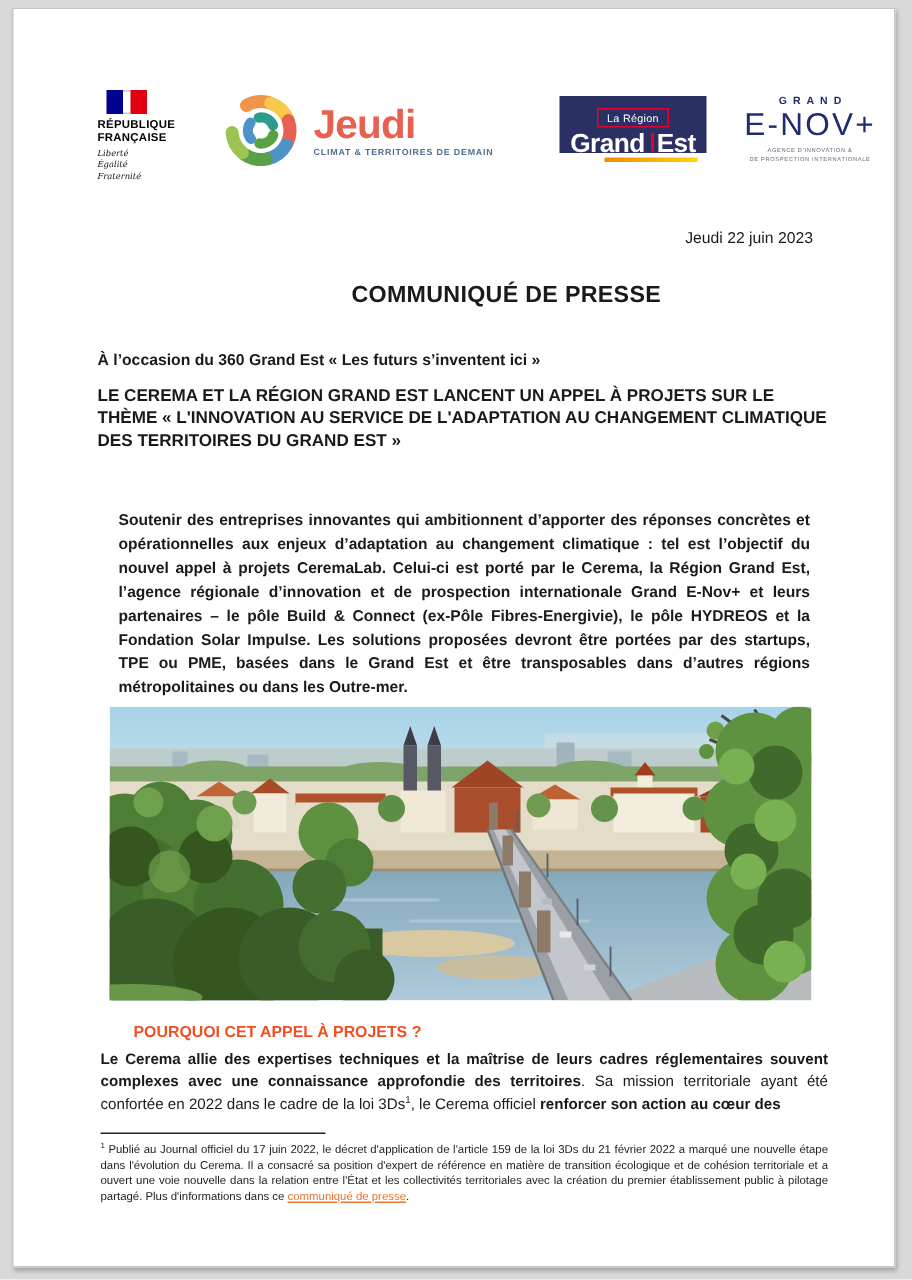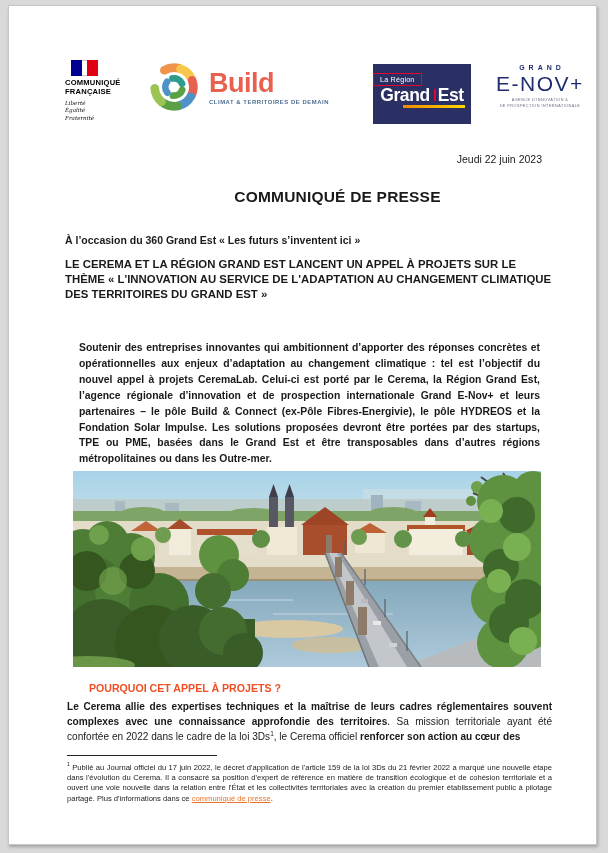--- a/index.html
+++ b/index.html
@@ -26,21 +26,21 @@
   .rf-flag .fb{width:11px;background:#000091;}
   .rf-flag .fw{width:5px;background:#fff;border-top:1px solid #ccc;border-bottom:1px solid #ccc;box-sizing:border-box;}
   .rf-flag .fr{width:11px;background:#E1000F;}
   .rf-name{font-size:7.6px;font-weight:bold;line-height:1.18;letter-spacing:.2px;color:#000;}
   .rf-motto{margin-top:3px;font-family:"DejaVu Serif", serif;font-style:italic;font-size:5.6px;line-height:1.35;color:#111;}
   .logo-cerema{position:absolute;left:136px;top:0;display:flex;align-items:center;}
   .cerema-pinwheel{width:58px;height:62px;}
   .cerema-text{margin-left:6px;}
   .cerema-name{font-size:27px;font-weight:bold;color:#E8604F;line-height:1;letter-spacing:-.5px;}
   .cerema-tag{font-size:5.9px;font-weight:bold;letter-spacing:.55px;color:#4D6E91;margin-top:2px;}
-  .logo-ge{position:absolute;left:364px;top:8px;width:98px;height:60px;background:#2B3064;color:#fff;text-align:left;box-sizing:border-box;padding-top:4px;}
+  .logo-ge{position:absolute;left:364px;top:8px;width:98px;height:38px;background:#2B3064;color:#fff;text-align:center;box-sizing:border-box;padding-top:4px;}
   .ge-top{display:inline-block;font-size:7.2px;border:1px solid #E4032E;padding:1px 6px 1px 6px;letter-spacing:.2px;}
   .ge-main{display:flex;justify-content:center;align-items:center;font-size:17.5px;font-weight:bold;letter-spacing:-.4px;line-height:1.05;}
   .ge-red{display:inline-block;width:2px;height:12px;background:#E4032E;margin:0 2px 0 4px;}
   .ge-underline{display:block;width:62px;height:2.5px;margin:1px 6px 0 auto;background:linear-gradient(90deg,#F08A00,#FFD500);}
   .logo-enov{position:absolute;left:478px;top:8px;width:106px;text-align:center;color:#1F2D6E;}
   .enov-top{font-size:7px;letter-spacing:4px;font-weight:bold;margin-left:4px;}
   .enov-main{font-size:21px;font-weight:normal;letter-spacing:1.5px;margin-top:1px;}
   .enov-sub{font-size:3.8px;letter-spacing:.45px;color:#6c6c80;margin-top:1.5px;line-height:1.4;}
   
   .date{position:absolute;top:147px;right:54px;font-size:10.5px;}
@@ -65,21 +65,21 @@
 
   <header class="logos">
 
     <div class="logo-rf">
       <div class="rf-flag">
         <span class="fb"></span>
           <span class="fw"></span>
           <span class="fr"></span>
       </div>
       <div class="rf-name">
-        <div>COMMUNIQUÉ</div>
+        <div>RÉPUBLIQUE</div>
         <div>FRANÇAISE</div>
       </div>
       <div class="rf-motto">
         <div>Liberté</div>
         <div>Égalité</div>
         <div>Fraternité</div>
       </div>
     </div>
 
     <div class="logo-cerema">
@@ -90,21 +90,21 @@
           <circle cx="30" cy="30" r="20" stroke="#E8604F" stroke-width="9" stroke-dasharray="16 110" transform="rotate(-20 30 30)"></circle>
           <circle cx="30" cy="30" r="20" stroke="#4E93C8" stroke-width="9" stroke-dasharray="16 110" transform="rotate(30 30 30)"></circle>
           <circle cx="30" cy="30" r="20" stroke="#5AA044" stroke-width="9" stroke-dasharray="16 110" transform="rotate(80 30 30)"></circle>
           <circle cx="30" cy="30" r="20" stroke="#9CC454" stroke-width="9" stroke-dasharray="16 110" transform="rotate(130 30 30)"></circle>
           <circle cx="30" cy="30" r="9" stroke="#2E9B8F" stroke-width="7" stroke-dasharray="12 45" transform="rotate(-100 30 30)"></circle>
           <circle cx="30" cy="30" r="9" stroke="#5AA044" stroke-width="7" stroke-dasharray="12 45" transform="rotate(20 30 30)"></circle>
           <circle cx="30" cy="30" r="9" stroke="#4E93C8" stroke-width="7" stroke-dasharray="12 45" transform="rotate(140 30 30)"></circle>
         </g>
       </svg>
       <div class="cerema-text">
-        <div class="cerema-name">Build</div>
+        <div class="cerema-name">Jeudi</div>
         <div class="cerema-tag">CLIMAT &amp; TERRITOIRES DE DEMAIN</div>
       </div>
     </div>
 
     <div class="logo-ge">
       <span class="ge-top">La Région</span>
       <div class="ge-main">
         <span>Grand</span>
         <span class="ge-red"></span>
         <span>Est</span>

